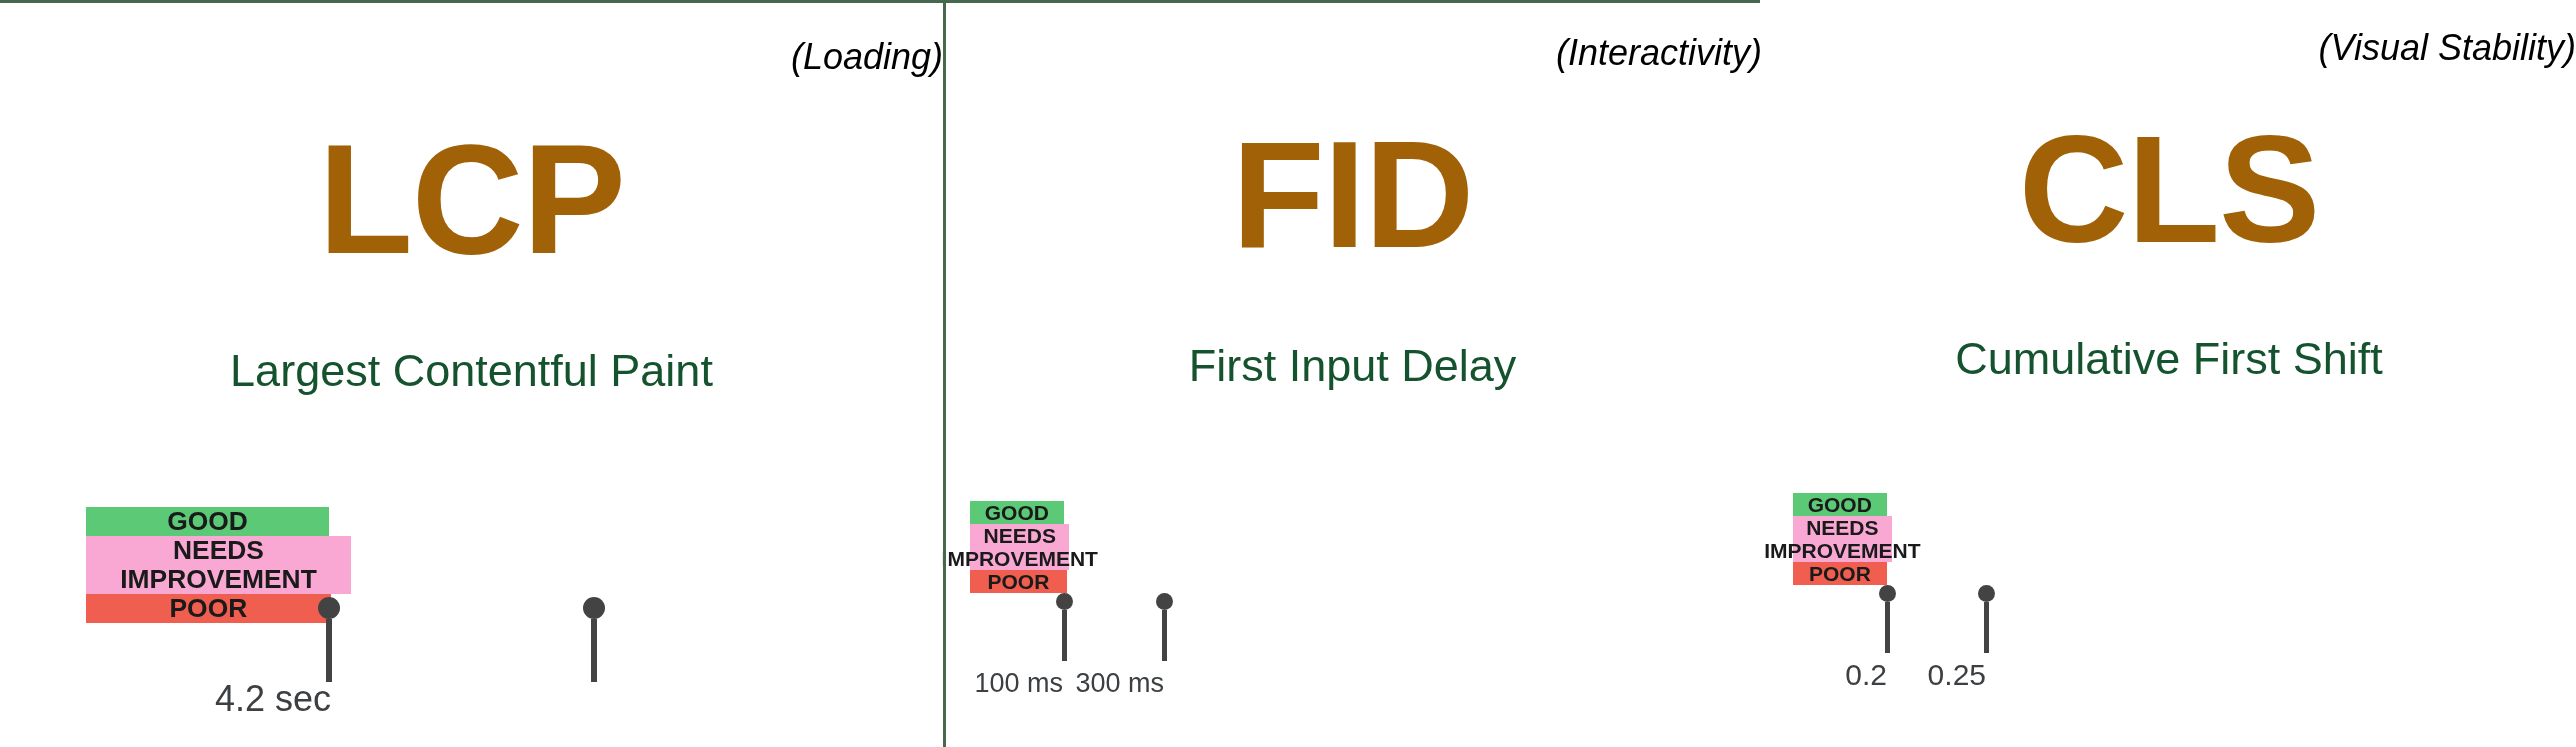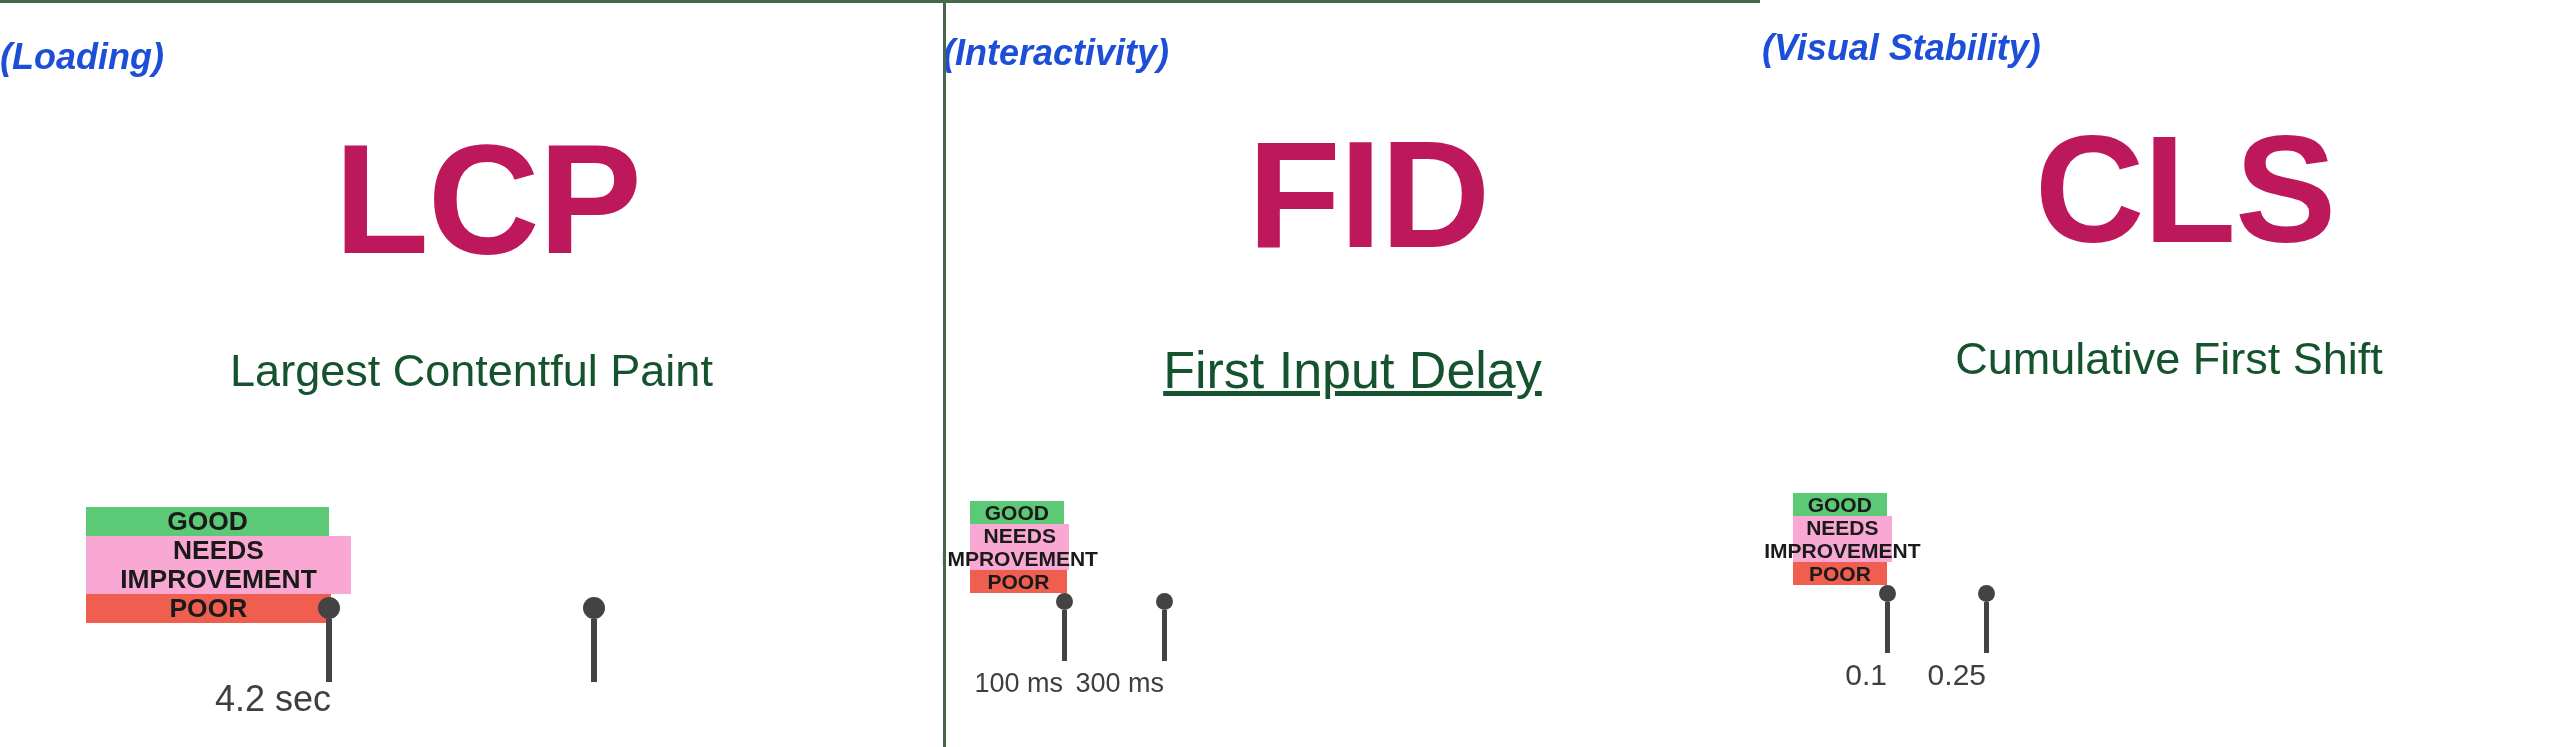--- a/index.html
+++ b/index.html
@@ -47,56 +47,55 @@
     height: 747px;
     box-sizing: border-box;
   }
   .panel-1 { width: 943px; }
   .panel-2 { width: 819px; }
   .panel-3 { width: 814px; }
 
   .category {
     position: absolute;
     width: 100%;
-    text-align: left;
+    text-align: right;
     font-style: italic;
-    font-weight: 700;
-    color: #1d4ed8;
+    font-weight: 400;
+    color: #000000;
     font-family: "Liberation Sans", sans-serif;
     white-space: nowrap;
   }
   .panel-1 .category { top: 36px; font-size: 36px; }
   .panel-2 .category { top: 32px; font-size: 36px; }
   .panel-3 .category { top: 27px; font-size: 36px; }
 
   .acronym {
     position: absolute;
     width: 100%;
     text-align: center;
-    color: #be185d;
+    color: #a16207;
     font-weight: 700;
     letter-spacing: -1.1px;
     line-height: 1;
     white-space: nowrap;
-    padding-left: 16px;
   }
   .panel-1 .acronym { top: 122px; font-size: 155px; }
   .panel-2 .acronym { top: 118px; font-size: 152px; }
   .panel-3 .acronym { top: 113px; font-size: 152px; }
 
   .fullname {
     position: absolute;
     width: 100%;
     text-align: center;
     color: #14532d;
     font-weight: 400;
     white-space: nowrap;
   }
   .panel-1 .fullname { top: 345px; font-size: 45px; }
-  .panel-2 .fullname { top: 340px; font-size: 52px; text-decoration: underline; }
+  .panel-2 .fullname { top: 340px; font-size: 45px; }
   .panel-3 .fullname { top: 333px; font-size: 45px; }
 
   
   .bar {
     position: absolute;
     display: flex;
     flex-direction: column;
     align-items: stretch;
   }
   .panel-1 .bar { left: 86px; top: 507px; width: 753px; height: 98px; }
@@ -223,21 +222,21 @@
         <div class="seg seg-good" style="width:32.7%">GOOD</div>
         <div class="seg seg-ni" style="width:34.5%">NEEDS
 IMPROVEMENT</div>
         <div class="seg seg-poor" style="width:32.8%">POOR</div>
       </div>
 
       <div class="marker" style="left:117px; top:585px;">
         <div class="marker-dot"></div>
         <div class="marker-stem"></div>
       </div>
-      <div class="marker-label" style="left:-70px; top:658px; width:195px;">0.1</div>
+      <div class="marker-label" style="left:-70px; top:658px; width:195px;">0.2</div>
 
       <div class="marker" style="left:216px; top:585px;">
         <div class="marker-dot"></div>
         <div class="marker-stem"></div>
       </div>
       <div class="marker-label" style="left:29px; top:658px; width:195px;">0.25</div>
     </div>
 
   </div>
 

